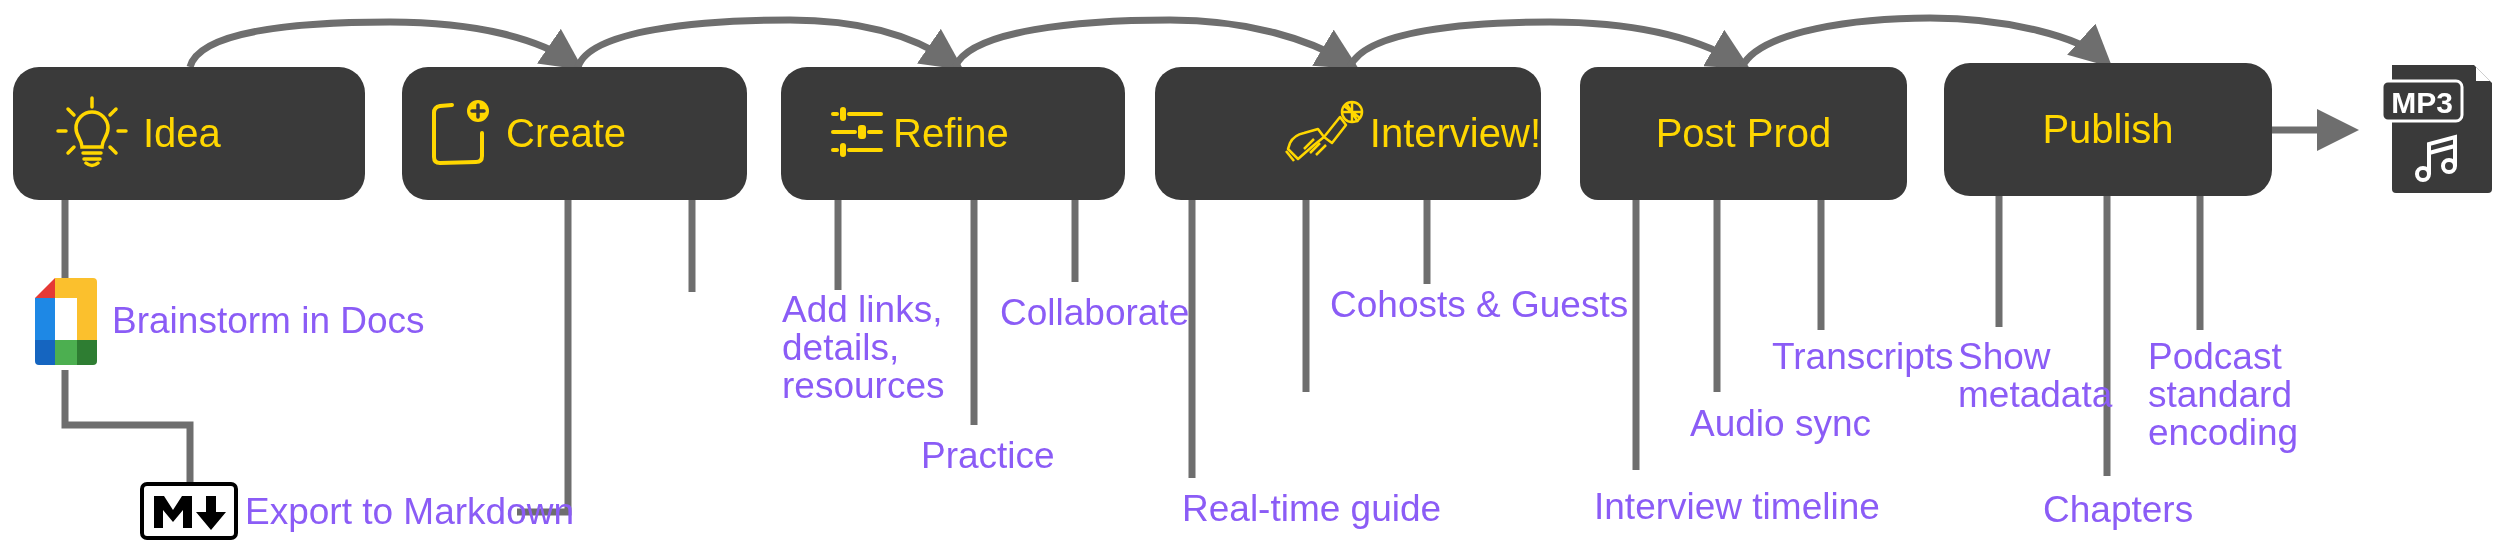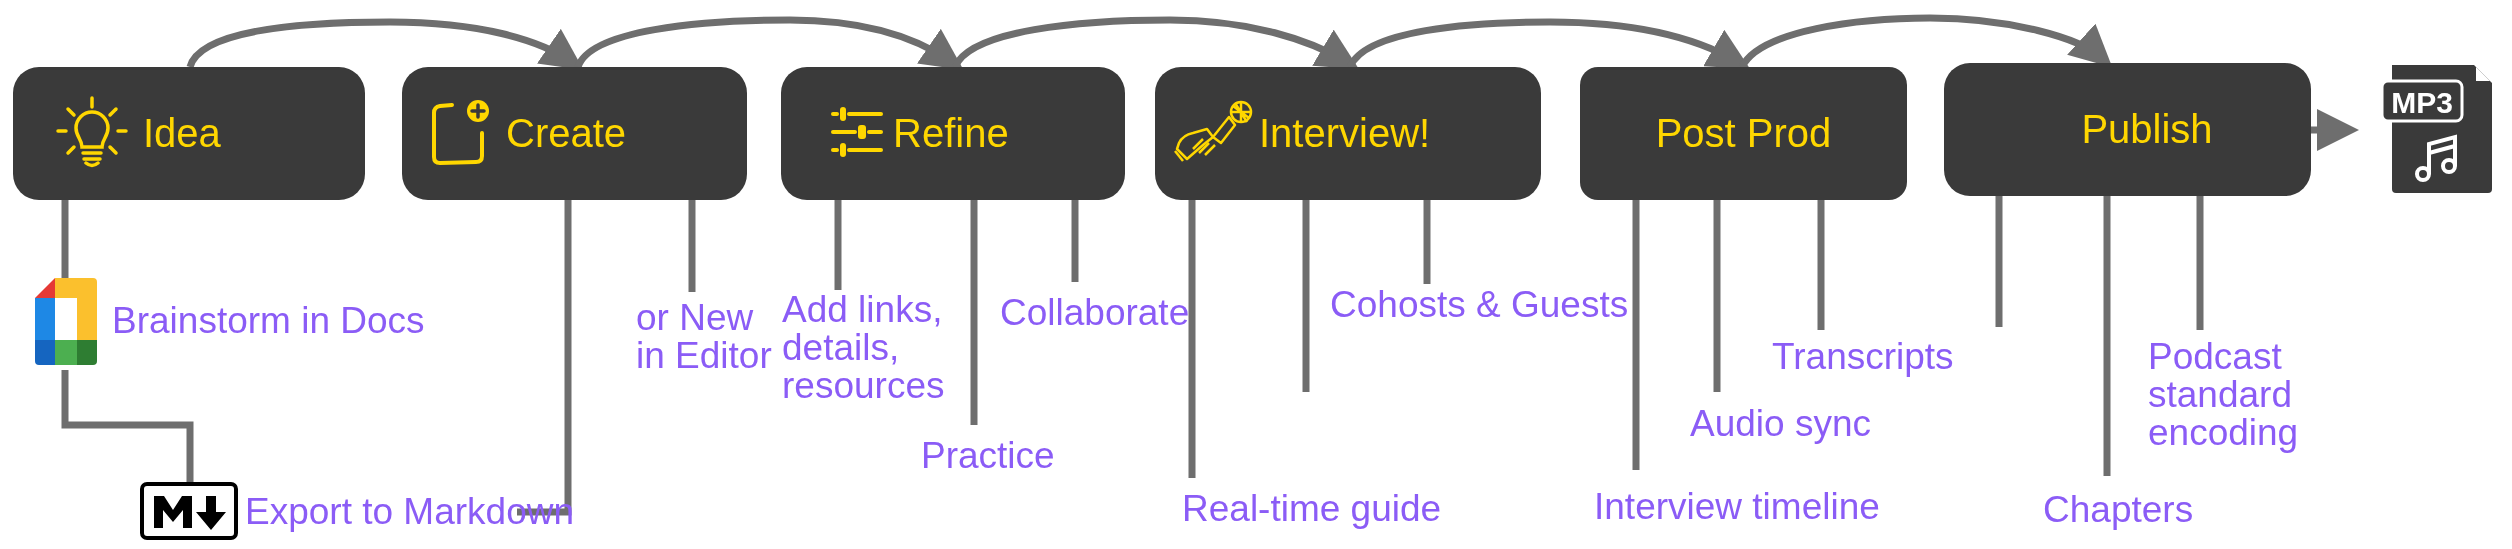--- a/index.html
+++ b/index.html
@@ -97,39 +97,39 @@
           <line x1="38" y1="28" x2="50" y2="28"></line>
         <rect x="27" y="21" width="8" height="14" rx="3" stroke="none"></rect>
         <line x1="2" y1="46" x2="6" y2="46"></line>
           <line x1="18" y1="46" x2="50" y2="46"></line>
         <rect x="9" y="39" width="6" height="14" rx="3" stroke="none"></rect>
       </svg>
     </span>
     <span class="label">Refine</span>
   </div>
 
-  <div class="stage" style="left:1155px;top:67px;width:386px;height:133px;">
+  <div class="stage" style="left:1155px;top:67px;width:386px;height:133px;justify-content:flex-end;">
     <span class="icon" style="margin-left:18px;margin-right:4px;">
       <svg width="82" height="66" viewBox="0 0 82 66" fill="none" stroke="#ffd700" stroke-width="2.5" stroke-linejoin="round">
         <circle cx="68" cy="13" r="10"></circle>
         <path d="M60,7 L76,19 M62,4 L74,23 M58,13 L78,13 M68,3 L68,23"></path>
         <path d="M56,18 L62,26 L48,44 L40,38 Z"></path>
         <path d="M4,50 L14,60 L30,46 L40,38 L34,30 L20,34 Q10,36 6,44 Z"></path>
         <path d="M20,50 L30,40 M26,54 L36,44 M32,56 L42,46"></path>
         <path d="M2,52 L10,62"></path>
       </svg>
     </span>
     <span class="label">Interview!</span>
   </div>
 
   <div class="stage" style="left:1580px;top:67px;width:327px;height:133px;justify-content:center;border-radius:18px;">
     <span class="label">Post Prod</span>
   </div>
 
-  <div class="stage" style="left:1944px;top:63px;width:328px;height:133px;justify-content:center;padding-left:39px;">
+  <div class="stage" style="left:1944px;top:63px;width:328px;height:133px;justify-content:center;">
     <span class="label">Publish</span>
   </div>
 
   <div style="position:absolute;left:2378px;top:63px;width:118px;height:132px;">
     <svg width="118" height="132" viewBox="0 0 118 132">
       <path d="M14,2 L96,2 L114,20 L114,126 Q114,130 110,130 L18,130 Q14,130 14,126 Z" fill="#3a3a3a"></path>
       <path d="M98,4 L98,18 L112,18 Z" fill="#ffffff"></path>
       <rect x="4" y="18" width="80" height="40" rx="6" fill="#3a3a3a" stroke="#ffffff" stroke-width="3"></rect>
       <text x="44" y="50" text-anchor="middle" font-family="Liberation Sans, sans-serif" font-weight="bold" font-size="30" fill="#ffffff">MP3</text>
       <g fill="none" stroke="#ffffff" stroke-width="4">
@@ -155,34 +155,34 @@
 
   <div style="position:absolute;left:140px;top:482px;width:98px;height:58px;">
     <svg width="98" height="58" viewBox="0 0 98 58">
       <rect x="2" y="2" width="94" height="54" rx="5" fill="#ffffff" stroke="#000" stroke-width="4"></rect>
       <path d="M14,46 L14,14 L24,14 L33,28 L42,14 L52,14 L52,46 L43,46 L43,28 L33,40 L23,28 L23,46 Z" fill="#000"></path>
       <path d="M66,14 L76,14 L76,30 L86,30 L71,48 L56,30 L66,30 Z" fill="#000"></path>
     </svg>
   </div>
   <div class="note" style="left:245px;top:493px;">Export to Markdown</div>
 
-  <div class="note" style="left:636px;top:299px;">or New
-in Editor</div>
 
   <div class="note" style="left:782px;top:291px;">Add links,
 details,
 resources</div>
   <div class="note" style="left:921px;top:437px;">Practice</div>
   <div class="note" style="left:1000px;top:294px;">Collaborate</div>
 
   <div class="note" style="left:1182px;top:490px;">Real-time guide</div>
   <div class="note" style="left:1594px;top:488px;">Interview timeline</div>
 
   <div class="note" style="left:1330px;top:286px;">Cohosts &amp; Guests</div>
   <div class="note" style="left:1690px;top:405px;">Audio sync</div>
   <div class="note" style="left:1772px;top:338px;">Transcripts</div>
 
+  <div class="note" style="left:1958px;top:338px;">Show
+metadata</div>
   <div class="note" style="left:2043px;top:491px;">Chapters</div>
   <div class="note" style="left:2148px;top:338px;">Podcast
 standard
 encoding</div>
 
 </div>
 
 </body></html>

